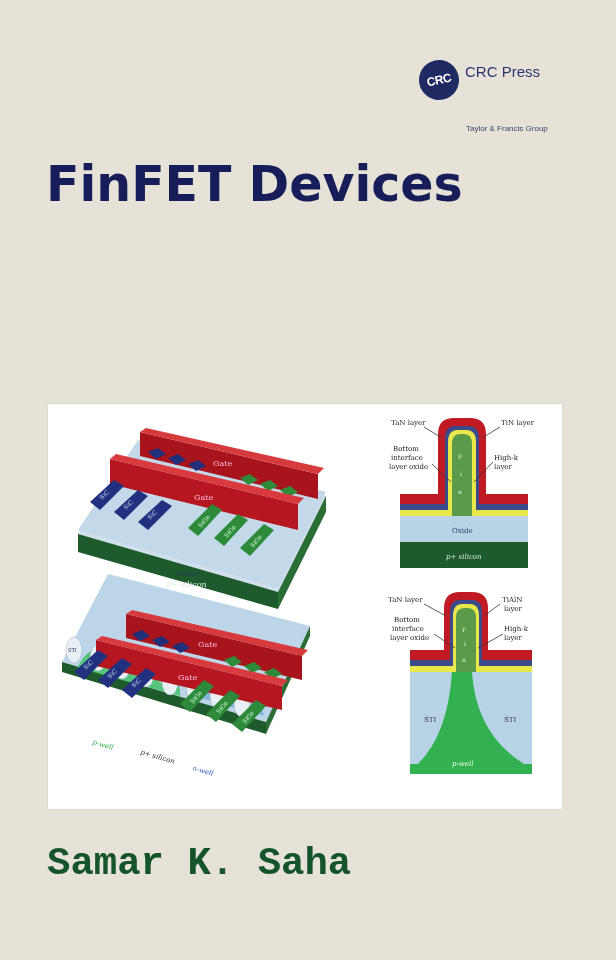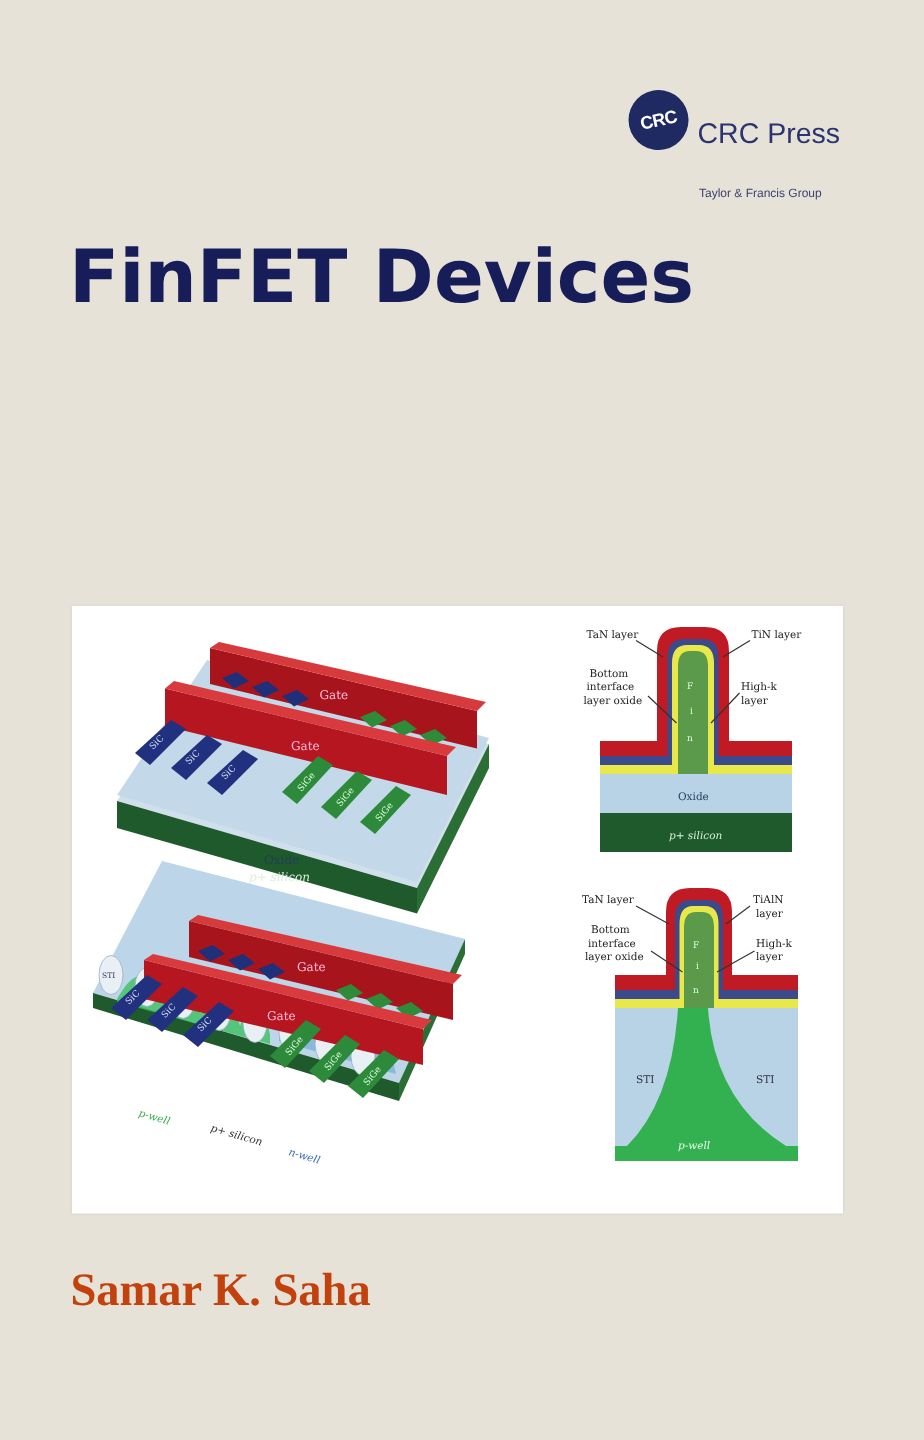--- a/index.html
+++ b/index.html
@@ -3,33 +3,33 @@
 <meta charset="utf-8">
 <style>
   html, body { margin:0; padding:0; }
   body { width:616px; height:960px; background:#e6e2d7; position:relative; overflow:hidden;
          font-family:"DejaVu Sans", "Liberation Sans", sans-serif; }
   .publisher { position:absolute; left:419px; top:60px; width:150px; height:44px; }
   .pub-circle { position:absolute; left:0; top:0; width:40px; height:40px; border-radius:50%;
                 background:#1f2a63; color:#fff; font-weight:bold; font-size:12px; line-height:40px;
                 text-align:center; font-family:"Liberation Sans", sans-serif; letter-spacing:-0.5px;
                 transform:rotate(-12deg); }
-  .pub-name { position:absolute; left:46px; top:3px; font-size:19px; color:#2b3470;
-              font-family:"Liberation Sans", sans-serif; white-space:nowrap;margin-top:16px; }
+  .pub-name { position:absolute; left:46px; top:3px; font-size:15px; color:#2b3470;
+              font-family:"Liberation Sans", sans-serif; white-space:nowrap; }
   .pub-sub { position:absolute; left:47px; top:26px; font-size:8px; color:#3d4370;
              font-family:"Liberation Sans", sans-serif; white-space:nowrap;margin-top:38px; }
   .title { position:absolute; left:46px; top:150px; margin:0; color:#161d58;
            font-family:"DejaVu Sans", sans-serif; font-weight:bold; font-size:49px;
            line-height:69px; letter-spacing:0px; }
   .title span { display:block; white-space:nowrap; }
   .panel { position:absolute; left:48px; top:404px; width:514px; height:405px; background:#ffffff;
            box-shadow:0 0 2px rgba(0,0,0,0.08); }
   .panel svg { position:absolute; left:0; top:0; }
-  .author { position:absolute; left:47px; top:842px; color:#c2410c; font-weight:bold; font-size:31px;
-            font-family:Liberation Serif, serif; white-space:nowrap; margin:0; }
+  .author { position:absolute; left:47px; top:842px; color:#14532d; font-weight:bold; font-size:39px;
+            font-family:Liberation Mono, monospace; white-space:nowrap; margin:0; }
   .lbl { font-family:"DejaVu Serif", serif; }
 </style>
 </head>
 <body>
 
 <div class="publisher">
   <div class="pub-circle">CRC</div>
   <div class="pub-name">CRC Press</div>
   <div class="pub-sub">Taylor &amp; Francis Group</div>
 </div>

